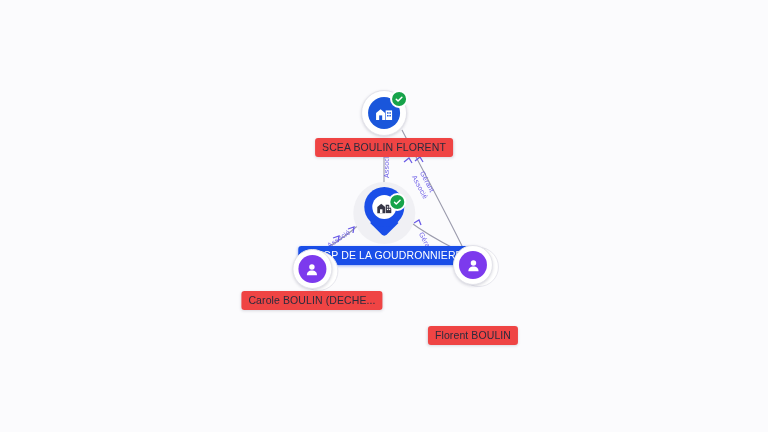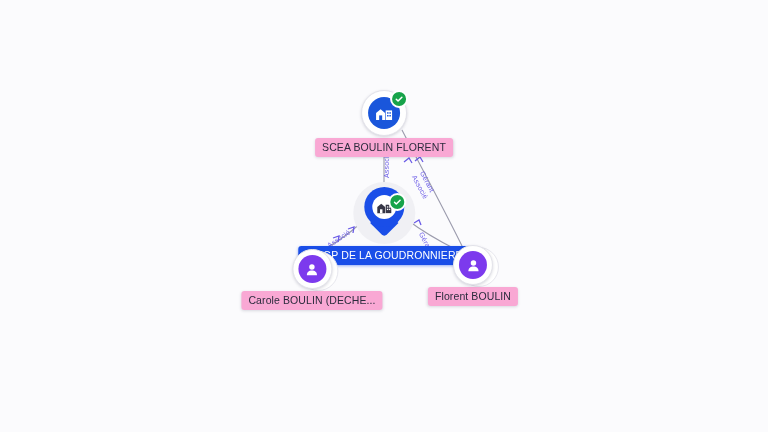--- a/index.html
+++ b/index.html
@@ -87,21 +87,21 @@
   }
 
   
   .lbl{
     margin-top:2px;
     font-size:10.5px;
     line-height:13px;
     white-space:nowrap;
     padding:3px 7px;
     border-radius:3px;
-    background:#f9a8d4;
+    background:#ef4444;
     color:#2b2b3d;
     box-shadow:0 1px 3px rgba(40,40,70,.16);
     letter-spacing:.1px;
   }
   .lbl.sel{
     background:#1a4ee8;color:#ffffff;
     box-shadow:0 1px 3px rgba(26,78,232,.45);
     font-weight:400;
   }
 
@@ -210,21 +210,21 @@
           <svg width="15" height="15" viewBox="0 0 16 16">
             <circle cx="8" cy="5.4" r="2.9" fill="#ffffff"></circle>
             <path d="M2.6 14.2 C2.6 10.6 5 9.1 8 9.1 C11 9.1 13.4 10.6 13.4 14.2 Z" fill="#ffffff"></path>
           </svg>
         </div>
       </div>
     </div>
     <div class="lbl">Carole BOULIN (DECHE...</div>
   </div>
 
-  <div class="node" style="left:473px;top:245px;transform:translateX(-50%);">
+  <div class="node" style="left:473px;top:245px;transform:translateX(-50%);gap:39px;">
     <div class="halo person-stack">
       <div class="person-round">
         <div class="disc">
           <svg width="15" height="15" viewBox="0 0 16 16">
             <circle cx="8" cy="5.4" r="2.9" fill="#ffffff"></circle>
             <path d="M2.6 14.2 C2.6 10.6 5 9.1 8 9.1 C11 9.1 13.4 10.6 13.4 14.2 Z" fill="#ffffff"></path>
           </svg>
         </div>
       </div>
     </div>

